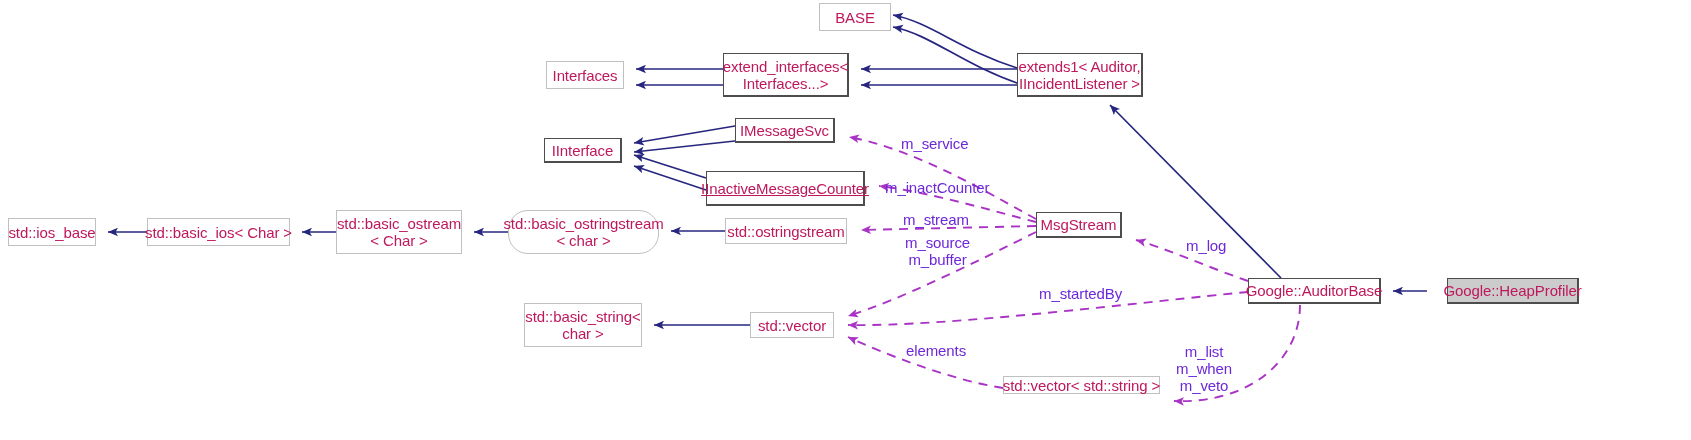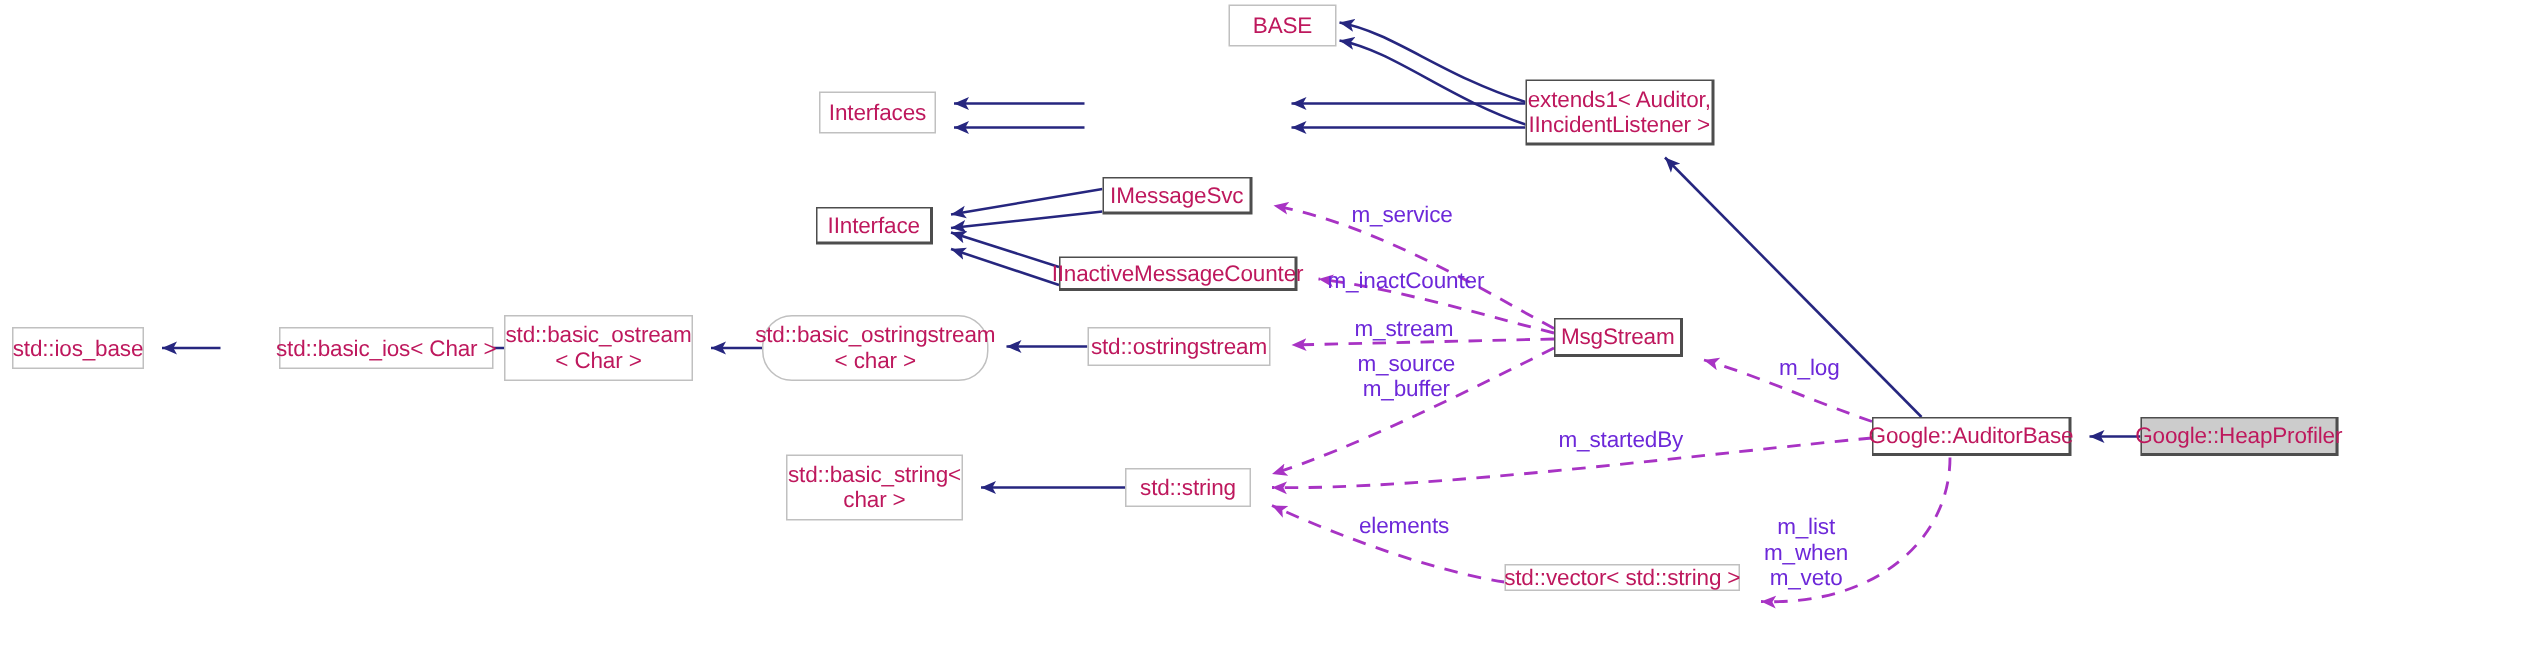--- a/index.html
+++ b/index.html
@@ -42,20 +42,21 @@
   .node.dark {
     border: 1px solid #4d4d4d;
     border-right-width: 2px;
     border-bottom-width: 2px;
   }
   .node.highlight {
     background: #cccccc;
     border: 1px solid #4d4d4d;
     border-right-width: 2px;
     border-bottom-width: 2px;
+    margin-left: 20px;
   }
   .edge-label {
     position: absolute;
     font-size: 15px;
     line-height: 17px;
     color: #6d28d9;
     background: transparent;
     white-space: pre;
     text-align: center;
     letter-spacing: -0.1px;
@@ -122,52 +123,54 @@
       <path d="M1003,388 C950,380 880,352 848,337" marker-end="url(#arrow-purple)"></path>
 
       <path d="M1300,305 C1300,360 1250,404 1174,401" marker-end="url(#arrow-purple)"></path>
     </g>
   </svg>
 
   <div class="node plain" style="left:819px;top:3px;width:72px;height:28px;">BASE</div>
 
   <div class="node plain" style="left:546px;top:61px;width:78px;height:28px;">Interfaces</div>
 
+  <div class="node dark" style="left:723px;top:53px;width:126px;height:44px;">extend_interfaces&lt;
+Interfaces...&gt;</div>
 
   <div class="node dark" style="left:1017px;top:53px;width:126px;height:44px;">extends1&lt; Auditor,
 IIncidentListener &gt;</div>
 
   <div class="node dark" style="left:735px;top:118px;width:100px;height:25px;">IMessageSvc</div>
 
   <div class="node dark" style="left:544px;top:138px;width:78px;height:25px;">IInterface</div>
 
-  <div class="node dark" style="left:706px;top:171px;width:159px;height:23px;">IInactiveMessageCounter</div>
+  <div class="node dark" style="left:706px;top:171px;width:159px;height:35px;text-decoration:underline;">IInactiveMessageCounter</div>
 
   <div class="node plain" style="left:8px;top:218px;width:88px;height:28px;">std::ios_base</div>
 
-  <div class="node plain" style="left:147px;top:218px;width:143px;height:28px;margin-left:39px;">std::basic_ios&lt; Char &gt;</div>
+  <div class="node plain" style="left:147px;top:218px;width:143px;height:28px;">std::basic_ios&lt; Char &gt;</div>
 
   <div class="node plain" style="left:336px;top:210px;width:126px;height:44px;">std::basic_ostream
 &lt; Char &gt;</div>
 
   <div class="node plain" style="left:508px;top:210px;width:151px;height:44px;border-radius:20px;">std::basic_ostringstream
 &lt; char &gt;</div>
 
   <div class="node plain" style="left:725px;top:218px;width:122px;height:26px;">std::ostringstream</div>
 
   <div class="node dark" style="left:1036px;top:212px;width:86px;height:26px;">MsgStream</div>
 
   <div class="node dark" style="left:1248px;top:278px;width:133px;height:26px;">Google::AuditorBase</div>
 
   <div class="node highlight" style="left:1427px;top:278px;width:132px;height:26px;">Google::HeapProfiler</div>
 
   <div class="node plain" style="left:524px;top:303px;width:118px;height:44px;">std::basic_string&lt;
 char &gt;</div>
 
-  <div class="node plain" style="left:750px;top:312px;width:84px;height:26px;">std::string</div>
+  <div class="node plain" style="left:750px;top:312px;width:84px;height:26px;">std::vector</div>
 
   <div class="node plain" style="left:1003px;top:376px;width:157px;height:18px;">std::vector&lt; std::string &gt;</div>
 
   <div class="edge-label" style="left:901px;top:135px;">m_service</div>
 
   <div class="edge-label" style="left:885px;top:179px;">m_inactCounter</div>
 
   <div class="edge-label" style="left:903px;top:211px;">m_stream</div>
 
   <div class="edge-label" style="left:905px;top:234px;">m_source

